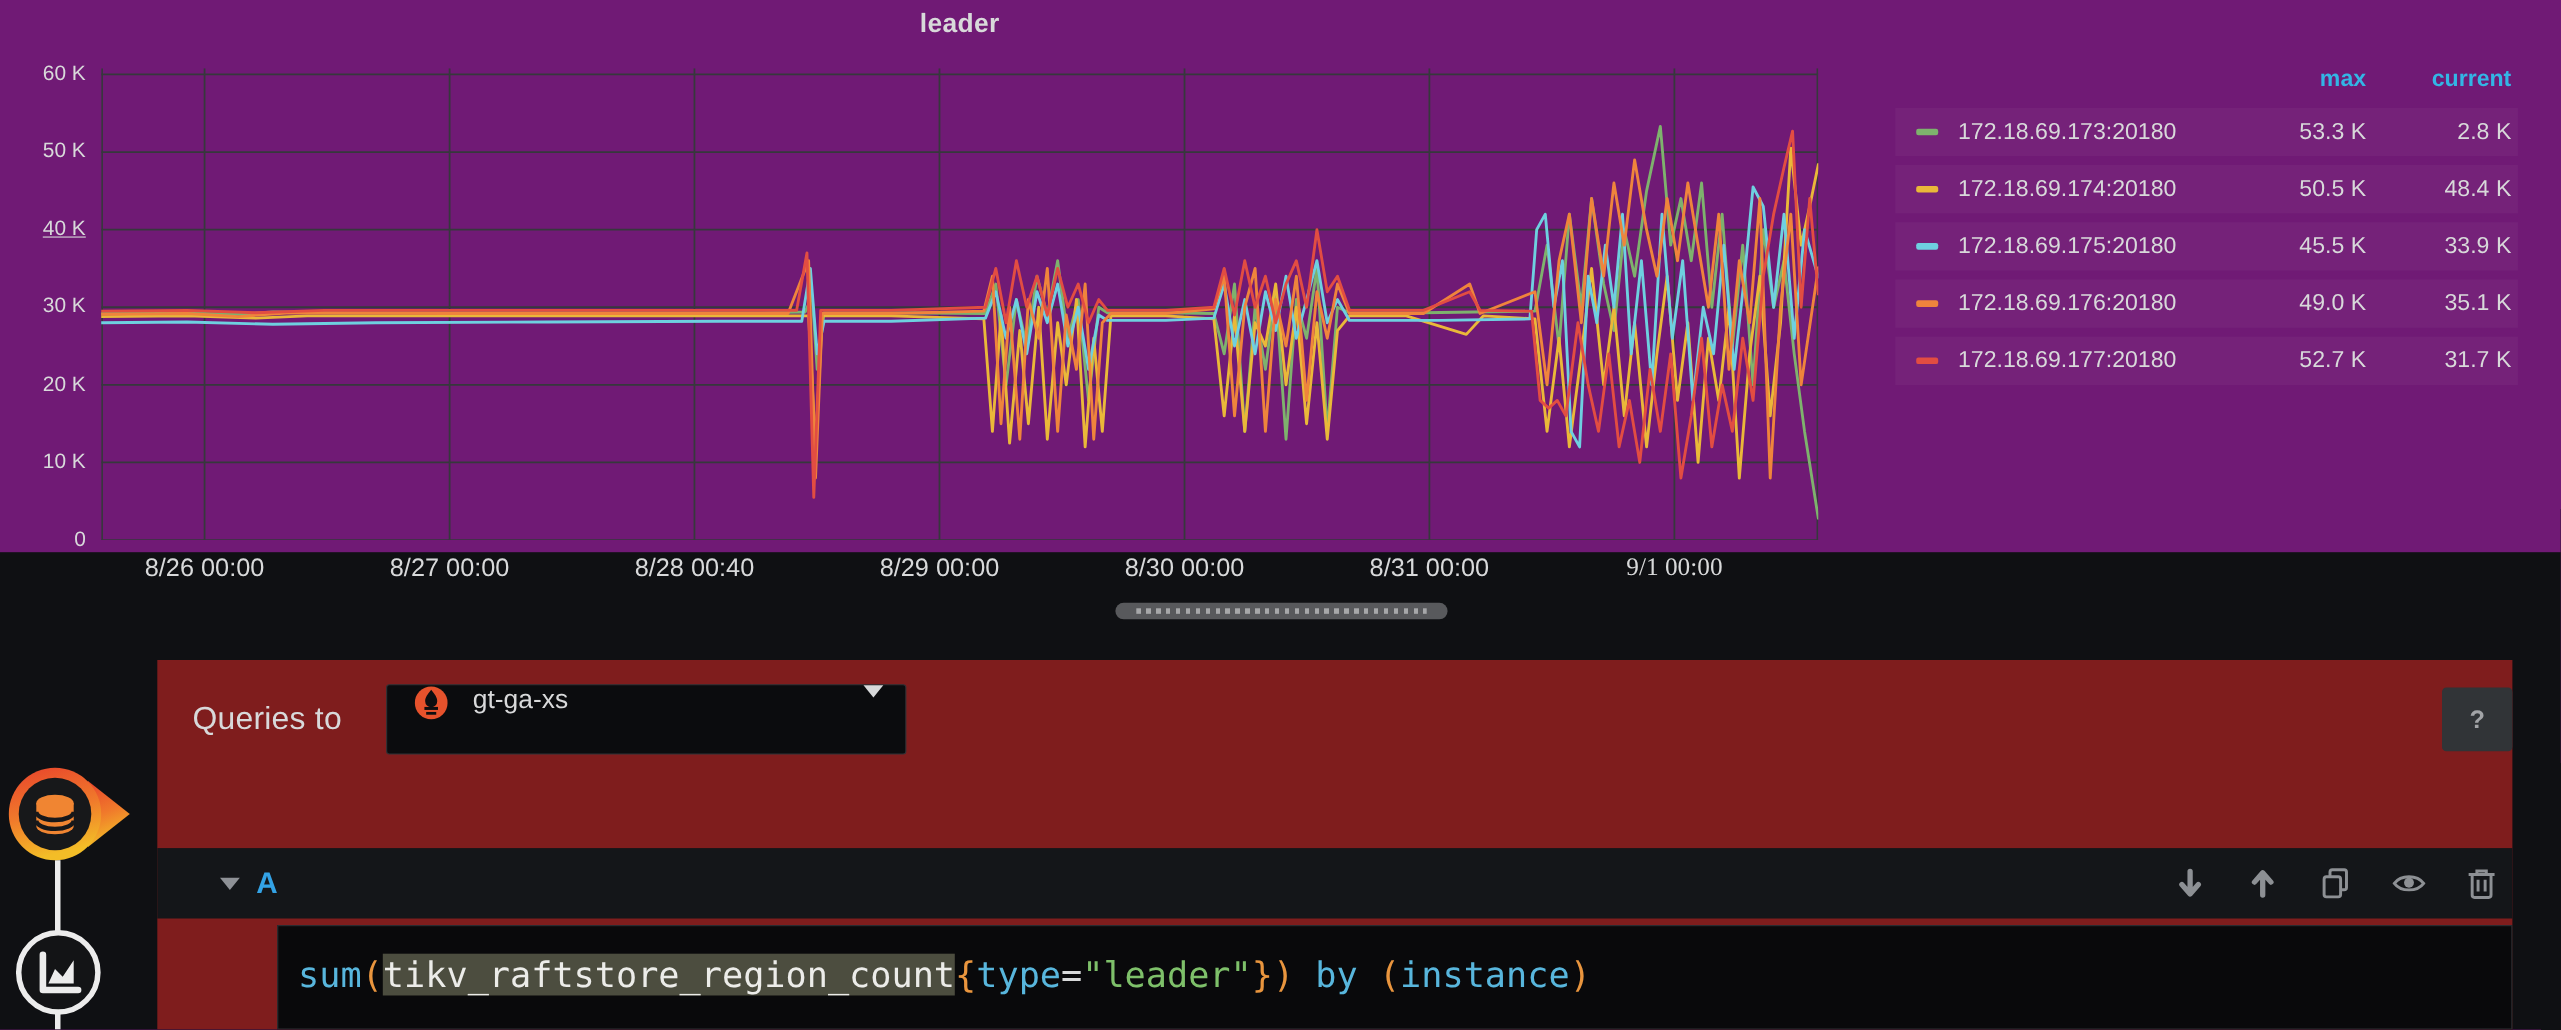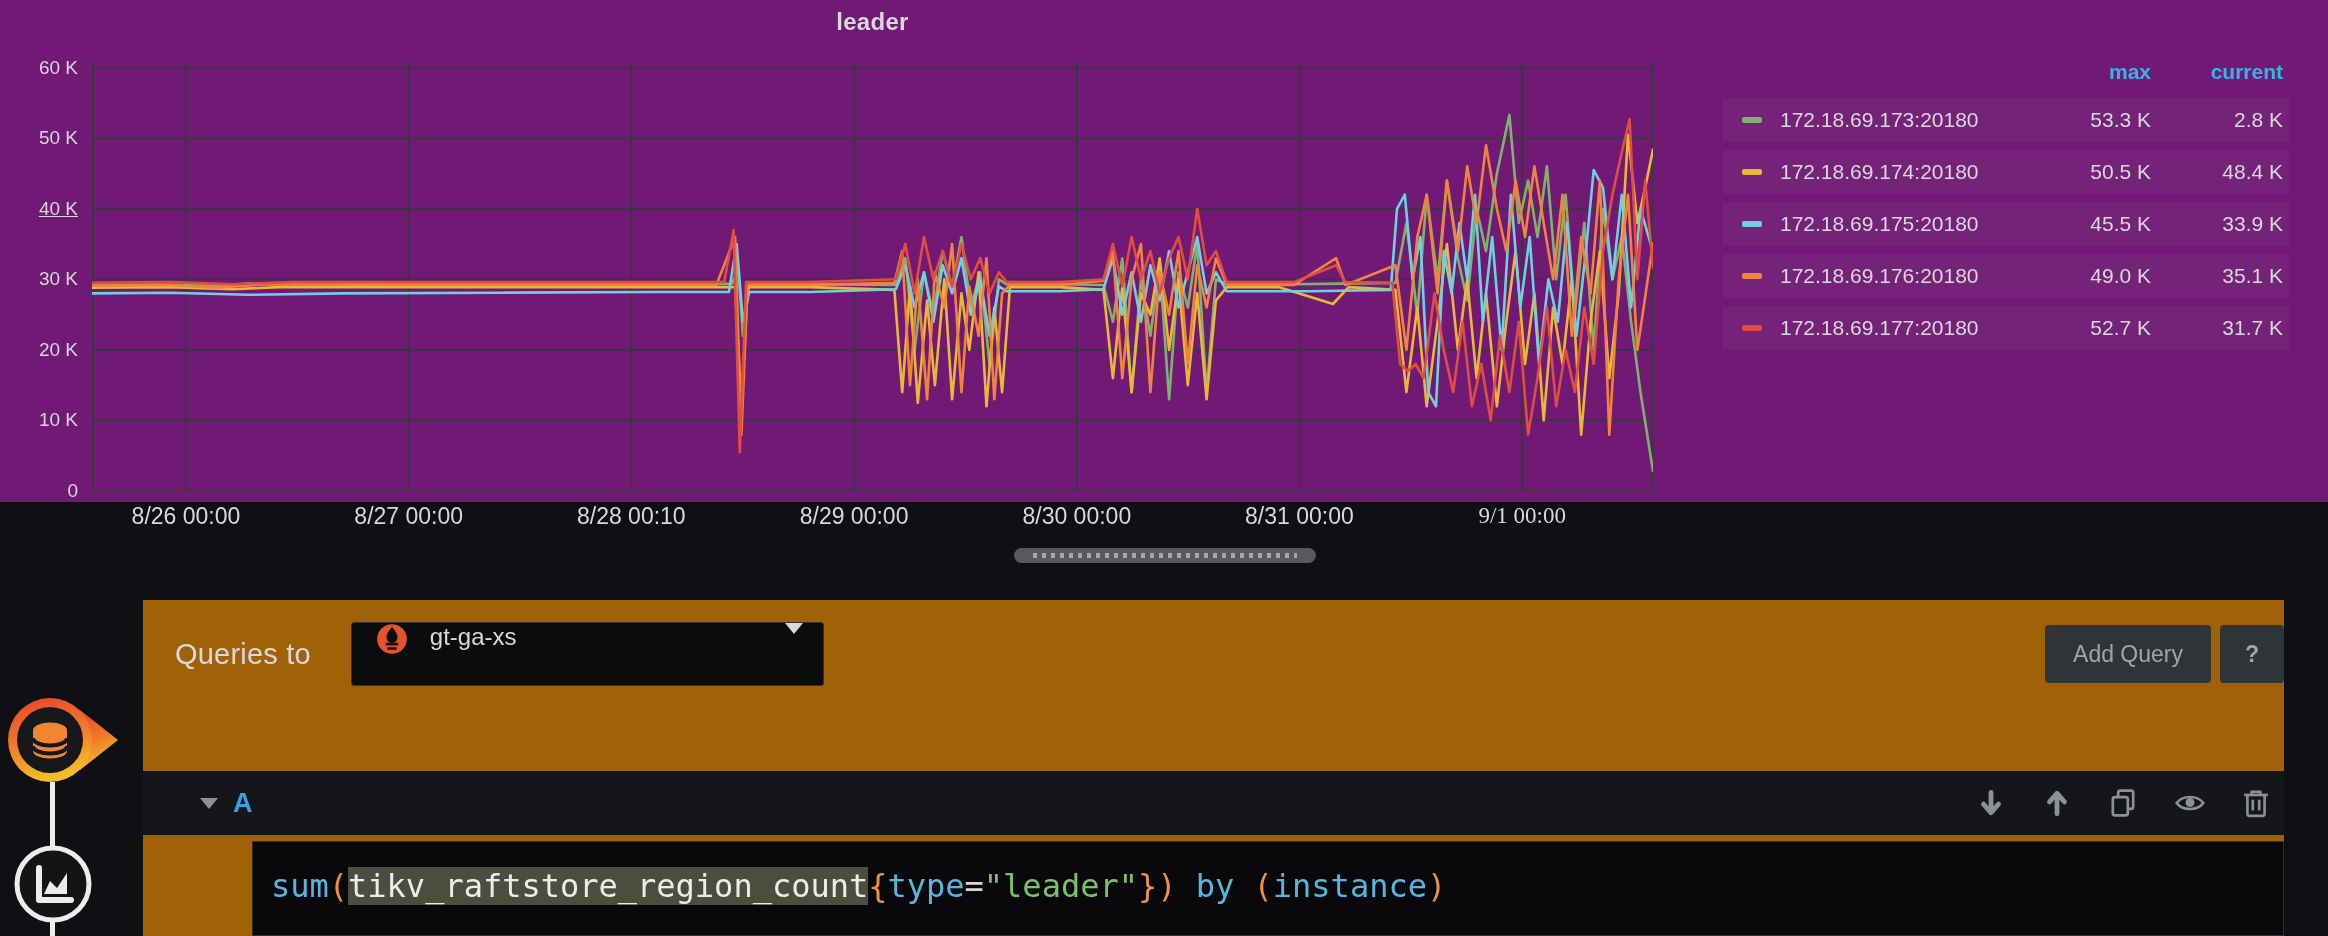--- a/index.html
+++ b/index.html
@@ -29,21 +29,21 @@
   .series-bar{width:20px;height:6px;border-radius:2px;margin-right:18px;flex:0 0 auto}
   .legend-label{flex:1;white-space:nowrap}
   .legend-max{width:120px;text-align:right}
   .legend-current{width:132px;text-align:right;padding-right:6px}
   
   .scroll-handle{position:absolute;left:1014px;top:548px;width:302px;height:15px;border-radius:8px;
     background:#58595c;display:flex;align-items:center;justify-content:center;cursor:row-resize}
   .scroll-dots{width:264px;height:5px;
     background:repeating-linear-gradient(90deg,#a6a7a9 0 4px,transparent 4px 9px)}
   
-  .queries-panel{position:absolute;left:143px;top:600px;width:2141px;height:336px;background:#a16207}
+  .queries-panel{position:absolute;left:143px;top:600px;width:2141px;height:336px;background:#7f1d1d}
   .toolbar{position:absolute;left:32px;top:22px;right:0;height:64px;display:flex;align-items:center}
   .toolbar-label{color:#d8d9da;font-size:29px;font-weight:500;letter-spacing:.2px}
   .ds-picker{margin-left:40px;width:473px;height:64px;box-sizing:border-box;background:#0b0c0e;
     border:1px solid #303236;border-radius:3px;display:flex;align-items:flex-start;
     padding:0 20px 0 24px;cursor:pointer}
   .ds-name{margin-left:22px;color:#d8d9da;font-size:24px}
   .caret-down{margin-left:auto;width:0;height:0;border-left:9px solid transparent;
     border-right:9px solid transparent;border-top:11px solid #d8d9da}
   .toolbar-spacer{flex:1}
   .btn{height:58px;background:#313437;border:none;border-radius:4px;color:#a2a4a7;
@@ -110,21 +110,21 @@
         <polyline points="0.0,225.8 78.1,225.1 140.5,227.2 187.3,225.1 343.4,225.1 499.5,225.1 624.4,225.1 643.1,225.1 649.4,344.3 655.6,225.1 718.1,225.1 802.4,227.9 810.2,330.2 818.0,224.4 825.8,340.8 835.1,238.5 842.9,323.2 852.3,217.3 860.1,337.3 869.5,231.4 877.3,287.9 886.6,210.3 894.5,344.3 902.3,245.5 910.1,330.2 917.9,225.1 967.8,225.1 1011.5,227.9 1020.9,316.1 1030.3,224.4 1039.6,330.2 1049.0,231.4 1058.4,252.6 1067.7,196.2 1077.1,287.9 1086.5,217.3 1095.8,323.2 1105.2,231.4 1114.6,337.3 1123.9,238.5 1134.8,225.1 1186.4,225.1 1241.0,242.0 1256.6,225.1 1303.4,227.9 1314.4,330.2 1325.3,245.5 1334.7,344.3 1345.6,259.7 1354.9,182.0 1365.9,287.9 1375.2,217.3 1384.6,316.1 1394.0,231.4 1404.9,344.3 1414.3,259.7 1423.6,189.1 1433.0,302.0 1442.4,231.4 1451.7,358.4 1461.1,245.5 1470.5,302.0 1479.8,217.3 1489.2,372.6 1498.6,259.7 1507.9,189.1 1517.3,316.1 1526.7,231.4 1536.0,72.7 1545.4,160.9 1553.2,125.6 1561.0,87.5" fill="none" stroke="#eab839" stroke-width="2.6" stroke-linejoin="round" stroke-linecap="round"></polyline>
         <polyline points="0.0,231.4 78.1,230.7 156.1,232.8 249.8,231.4 405.9,230.7 562.0,230.0 636.9,230.0 644.7,182.0 650.9,259.7 657.2,230.0 718.1,230.0 803.9,227.2 813.3,203.2 822.6,245.5 832.0,210.3 841.4,259.7 850.7,203.2 860.1,231.4 869.5,196.2 878.8,252.6 888.2,217.3 897.6,273.8 906.9,224.4 914.7,229.3 967.8,229.3 1011.5,227.2 1020.9,196.2 1030.3,252.6 1039.6,210.3 1049.0,259.7 1058.4,203.2 1067.7,238.5 1077.1,189.1 1086.5,245.5 1095.8,210.3 1105.2,175.0 1114.6,231.4 1123.9,210.3 1134.8,229.3 1217.6,229.3 1298.8,227.9 1305.0,146.8 1312.8,132.7 1320.6,217.3 1328.4,175.0 1336.2,330.2 1344.0,344.3 1351.8,189.1 1359.6,231.4 1367.4,160.9 1375.2,217.3 1383.0,132.7 1390.9,259.7 1400.2,175.0 1409.6,287.9 1418.9,132.7 1428.3,245.5 1437.7,175.0 1447.0,302.0 1456.4,217.3 1465.8,259.7 1475.1,160.9 1484.5,273.8 1493.9,189.1 1501.7,108.0 1511.0,125.6 1520.4,217.3 1529.8,132.7 1539.1,245.5 1548.5,146.8 1561.0,189.8" fill="none" stroke="#6ed0e0" stroke-width="2.6" stroke-linejoin="round" stroke-linecap="round"></polyline>
         <polyline points="0.0,223.7 78.1,223.0 124.9,225.8 171.7,222.3 312.2,223.0 468.3,223.0 624.4,223.0 643.1,175.0 649.4,372.6 655.6,223.0 718.1,223.0 802.4,220.9 810.2,189.1 818.0,323.2 825.8,217.3 835.1,337.3 842.9,210.3 852.3,245.5 860.1,182.0 869.5,330.2 877.3,224.4 886.6,273.8 894.5,196.2 902.3,337.3 910.1,231.4 917.9,223.0 967.8,223.0 1011.5,218.7 1020.9,189.1 1030.3,316.1 1039.6,217.3 1049.0,182.0 1058.4,330.2 1067.7,210.3 1077.1,252.6 1086.5,189.1 1095.8,302.0 1105.2,203.2 1114.6,245.5 1123.9,196.2 1134.8,223.0 1202.0,223.0 1244.1,196.2 1253.5,223.0 1303.4,203.2 1314.4,287.9 1325.3,175.0 1334.7,132.7 1345.6,231.4 1354.9,118.5 1365.9,189.1 1375.2,104.4 1384.6,160.9 1394.0,83.3 1404.9,146.8 1414.3,189.1 1423.6,118.5 1433.0,175.0 1442.4,104.4 1451.7,160.9 1461.1,217.3 1470.5,132.7 1479.8,273.8 1489.2,175.0 1498.6,231.4 1507.9,118.5 1517.3,372.6 1526.7,217.3 1536.0,132.7 1545.4,287.9 1561.0,181.3" fill="none" stroke="#ef843c" stroke-width="2.6" stroke-linejoin="round" stroke-linecap="round"></polyline>
         <polyline points="0.0,220.9 78.1,220.1 140.5,222.3 202.9,220.1 374.6,220.1 530.7,220.1 632.2,220.1 641.6,167.9 647.8,390.2 654.1,220.1 718.1,220.1 803.9,217.3 813.3,182.0 822.6,231.4 832.0,175.0 841.4,217.3 850.7,189.1 860.1,224.4 869.5,182.0 878.8,217.3 888.2,196.2 897.6,231.4 906.9,210.3 914.7,220.1 967.8,220.1 1011.5,217.3 1020.9,182.0 1030.3,224.4 1039.6,175.0 1049.0,217.3 1058.4,189.1 1067.7,231.4 1077.1,196.2 1086.5,175.0 1095.8,217.3 1105.2,146.8 1114.6,203.2 1123.9,189.1 1134.8,220.1 1202.0,220.1 1244.1,203.2 1253.5,220.1 1300.3,220.9 1308.1,302.0 1315.9,309.0 1323.7,302.0 1331.5,316.1 1342.5,231.4 1351.8,287.9 1361.2,330.2 1370.6,259.7 1379.9,344.3 1389.3,302.0 1398.7,358.4 1408.0,273.8 1417.4,330.2 1426.8,259.7 1436.1,372.6 1445.5,316.1 1454.9,245.5 1464.2,344.3 1473.6,287.9 1482.9,330.2 1492.3,245.5 1501.7,302.0 1511.0,189.1 1520.4,132.7 1529.8,90.3 1537.6,57.2 1545.4,217.3 1553.2,118.5 1561.0,205.3" fill="none" stroke="#e24d42" stroke-width="2.6" stroke-linejoin="round" stroke-linecap="round"></polyline>
       </svg>
   </div>
 
   <div class="x-axis" id="x-axis">
       <div class="xtick" style="left: 93.9722px;">8/26 00:00</div>
       <div class="xtick" style="left: 316.727px;">8/27 00:00</div>
-      <div class="xtick" style="left: 539.325px;">8/28 00:10</div>
+      <div class="xtick" style="left: 539.325px;">8/28 00:40</div>
       <div class="xtick" style="left: 762.08px;">8/29 00:00</div>
       <div class="xtick" style="left: 984.835px;">8/30 00:00</div>
       <div class="xtick" style="left: 1207.43px;">8/31 00:00</div>
       <div class="xtick" style="left: 1430.19px; font-family: Liberation Serif, serif;">9/1 00:00</div>
     </div>
 
   <div class="legend">
     <div class="legend-header">
       <span class="sp"></span>
       <span class="col-max">max</span>
@@ -205,21 +205,20 @@
         <path d="M14 3.5 C11 7.5 9.2 9.4 9.2 12.6 A4.8 4.8 0 0 0 18.8 12.6 C18.8 9.4 17 7.5 14 3.5 Z" fill="#0d0e10"></path>
         <rect x="8.6" y="17.2" width="10.8" height="2.4" fill="#0d0e10"></rect>
         <rect x="10" y="21.2" width="8" height="2.2" fill="#0d0e10"></rect>
       </svg>
       <span class="ds-name">gt-ga-xs</span>
       <span class="caret-down"></span>
     </div>
 
     <span class="toolbar-spacer"></span>
 
-    <button class="btn">Add Query</button>
     <button class="btn btn-help">?</button>
   </div>
 
   <div class="query-row">
     <span class="collapse-caret"></span>
     <span class="ref-id">A</span>
 
     <div class="row-actions">
       <svg width="30" height="30" viewBox="0 0 28 28">
         <path d="M14 4 V21 M7 15 L14 23 L21 15" stroke="currentColor" stroke-width="4.5" fill="none" stroke-linecap="round" stroke-linejoin="round"></path>

